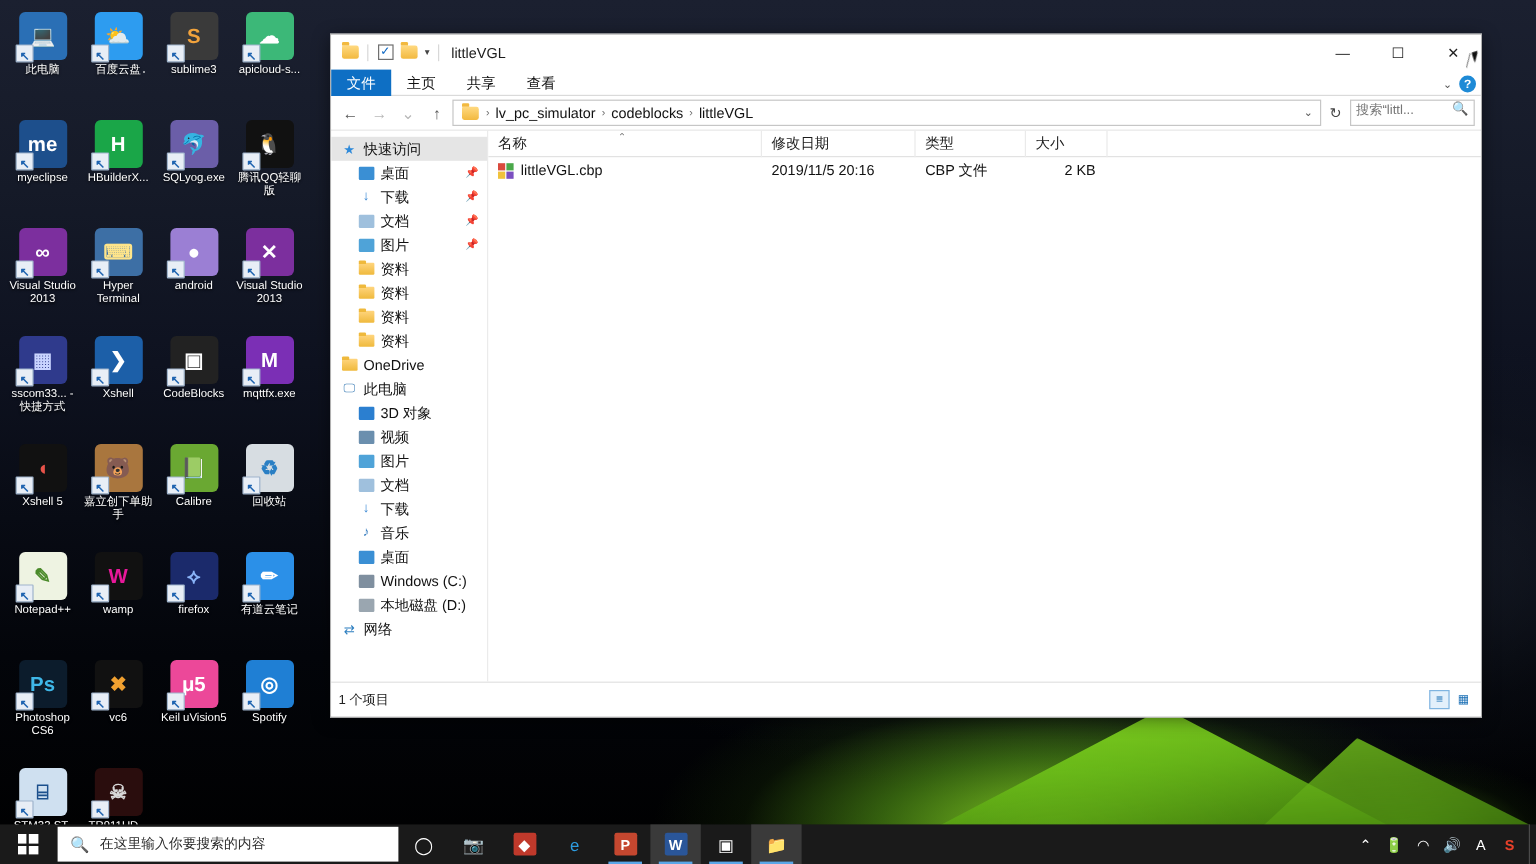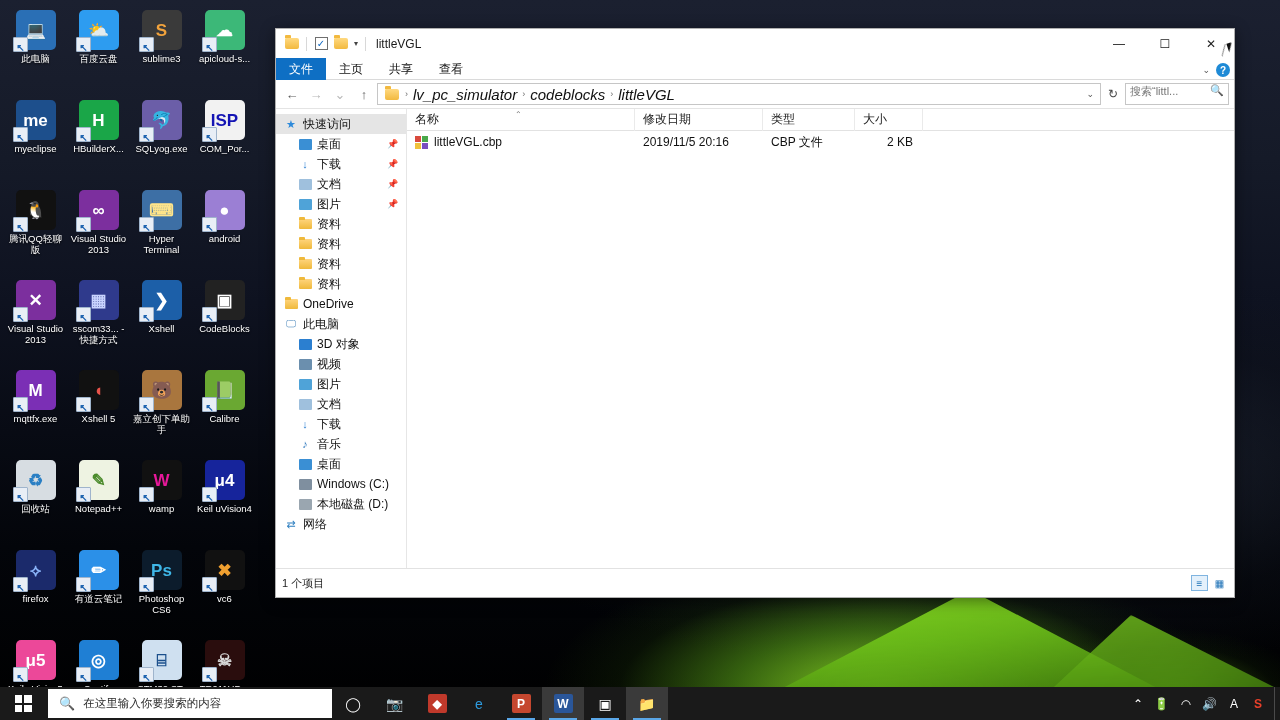--- a/index.html
+++ b/index.html
@@ -187,21 +187,21 @@
     width: 22px; height: 22px;
     display:flex;align-items:center;justify-content:center;
     font-size: 13px; color:#5a5a5a;
   }
   .navbtn.dim { color:#b8b8b8; }
   #crumbbox {
     flex:1; height:22px; border:1px solid #c6c6c6; background:#fff;
     display:flex; align-items:center; padding: 0 2px 0 4px;
     min-width:0;
   }
-  .crumb { font-size: 15px; color:#111; padding: 0 2px; white-space:nowrap;font-style:italic;}
+  .crumb { font-size: 12px; color:#111; padding: 0 2px; white-space:nowrap;}
   .crumb-sep { font-size: 9px; color:#6d6d6d; padding: 0 3px; }
   #crumb-caret { margin-left:auto; font-size:9px; color:#555; padding:0 4px;}
   #refresh { width:20px;height:22px;display:flex;align-items:center;justify-content:center;font-size:12px;color:#444;}
   #searchbox {
     width: 104px; height: 22px;
     border:1px solid #c6c6c6; background:#fff;
     display:flex; align-items:flex-start; padding: 0 4px;
   }
   #searchbox .sph { font-size:11px; color:#767676; flex:1; white-space:nowrap; overflow:hidden;}
   #searchbox .smag { font-size:11px; color:#555; }
@@ -354,24 +354,20 @@
       </div>
       <div class="dicon">
         <div class="glyph" style="background: rgb(26, 166, 72); color: rgb(255, 255, 255);">H</div>
         <div class="dlabel">HBuilderX...</div>
       </div>
       <div class="dicon">
         <div class="glyph" style="background: rgb(107, 94, 168); color: rgb(215, 205, 240);">🐬</div>
         <div class="dlabel">SQLyog.exe</div>
       </div>
       <div class="dicon">
-        <div class="glyph" style="background: rgb(242, 242, 242); color: rgb(20, 20, 180);">ISP</div>
-        <div class="dlabel">COM_Por...</div>
-      </div>
-      <div class="dicon">
         <div class="glyph" style="background: rgb(17, 17, 17); color: rgb(255, 255, 255);">🐧</div>
         <div class="dlabel">腾讯QQ轻聊版</div>
       </div>
       <div class="dicon">
         <div class="glyph" style="background: rgb(124, 47, 158); color: rgb(255, 255, 255);">∞</div>
         <div class="dlabel">Visual Studio 2013</div>
       </div>
       <div class="dicon">
         <div class="glyph" style="background: rgb(61, 111, 165); color: rgb(255, 229, 138);">⌨</div>
         <div class="dlabel">Hyper Terminal</div>
@@ -416,24 +412,20 @@
         <div class="glyph" style="background: rgb(215, 221, 226); color: rgb(42, 127, 196);">♻</div>
         <div class="dlabel">回收站</div>
       </div>
       <div class="dicon">
         <div class="glyph" style="background: rgb(238, 243, 226); color: rgb(74, 138, 42);">✎</div>
         <div class="dlabel">Notepad++</div>
       </div>
       <div class="dicon">
         <div class="glyph" style="background: rgb(17, 17, 17); color: rgb(232, 24, 154);">W</div>
         <div class="dlabel">wamp</div>
-      </div>
-      <div class="dicon">
-        <div class="glyph" style="background: rgb(22, 36, 155); color: rgb(255, 255, 255);">μ4</div>
-        <div class="dlabel">Keil uVision4</div>
       </div>
       <div class="dicon">
         <div class="glyph" style="background: rgb(27, 42, 107); color: rgb(138, 180, 248);">⟡</div>
         <div class="dlabel">firefox</div>
       </div>
       <div class="dicon">
         <div class="glyph" style="background: rgb(43, 144, 232); color: rgb(255, 255, 255);">✏</div>
         <div class="dlabel">有道云笔记</div>
       </div>
       <div class="dicon">

